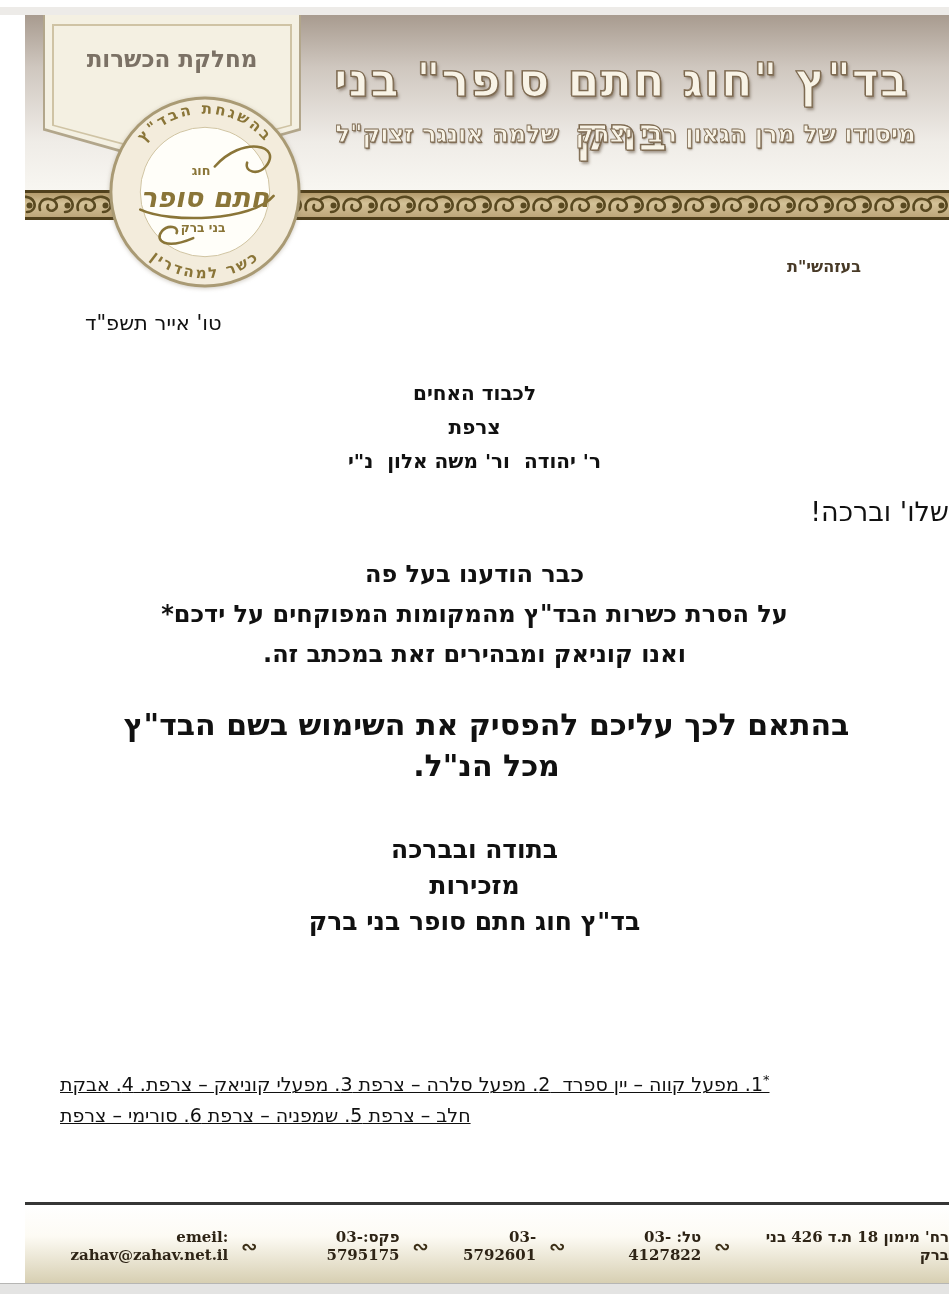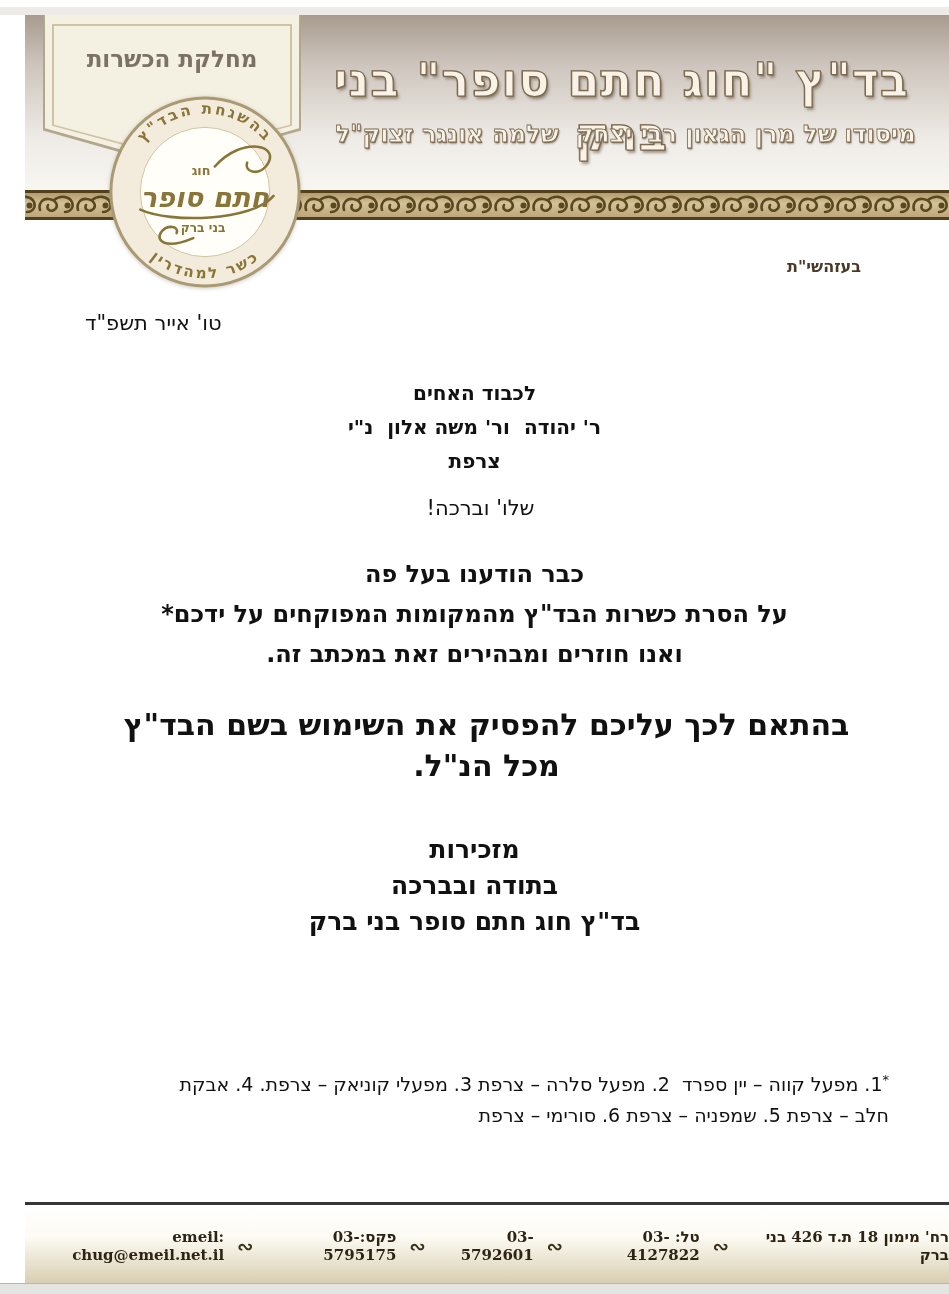--- a/index.html
+++ b/index.html
@@ -46,29 +46,29 @@
   
   .stamp{position:absolute;left:107px;top:87px;width:196px;height:196px;z-index:5;}
   .stamp svg{display:block;width:100%;height:100%;filter:drop-shadow(0 1px 2px rgba(120,105,80,.35));}
 
   
   .bsd{position:absolute;right:88px;top:250px;z-index:3;
         font-family:"DejaVu Serif","DejaVu Sans",serif;font-weight:bold;font-size:16px;color:var(--brown_text);}
   .date{position:absolute;left:85px;top:304px;font-size:21px;color:var(--ink);}
   .recipient{position:absolute;left:0;right:0;top:369px;text-align:center;
         font-weight:bold;font-size:20px;line-height:34px;}
-  .greeting{position:absolute;left:12px;right:0;top:489px;text-align:center;font-size:21px;}
+  .greeting{position:absolute;left:12px;right:0;top:489px;font-size:27px;}
   .para1{position:absolute;left:0;right:0;top:547px;text-align:center;
         font-weight:bold;font-size:24px;line-height:40px;}
   .para2{position:absolute;left:0;right:0;top:697px;text-align:center;
         font-weight:bold;font-size:30px;line-height:41px;padding-left:24px;}
   .signature{position:absolute;left:0;right:0;top:825px;text-align:center;
         font-weight:bold;font-size:25px;line-height:36px;}
-  .footnote{position:absolute;left:60px;right:60px;top:1057px;text-align:right;
-        font-size:19px;line-height:31px;}
+  .footnote{position:absolute;left:60px;right:60px;top:1057px;text-align:left;
+        font-size:19px;line-height:31px;text-decoration:underline;}
   .footnote .sup{font-size:13px;vertical-align:super;}
 
   
   .footer-divider{position:absolute;left:25px;right:0;top:1195px;height:3px;background:#363636;z-index:3;}
   .footer-band{position:absolute;left:25px;right:0;top:1198px;height:78px;z-index:3;
         background:linear-gradient(180deg,#ffffff 0%,#fdfbf4 40%,#d7cfb2 100%);
         display:flex;align-items:center;justify-content:center;}
   .footer-row{direction:rtl;display:flex;align-items:center;gap:13px;margin-top:4px;
         font-family:"DejaVu Serif","DejaVu Sans",serif;font-weight:bold;font-size:15px;color:var(--footer_text);}
   .orn{font-size:19px;color:#3c2f17;line-height:1;}
@@ -129,60 +129,60 @@
   </div>
 
   <div class="h-title txt">בד"ץ "חוג חתם סופר" בני ברק</div>
   <div class="h-sub txt">מיסודו של מרן הגאון רבי יצחק  שלמה אונגר זצוק"ל</div>
 
   <div class="bsd txt">בעזהשי"ת</div>
   <div class="date txt">טו' אייר תשפ"ד</div>
 
   <div class="recipient">
     <div class="txt">לכבוד האחים</div>
+    <div class="txt">צרפת</div>
     <div class="txt">ר' יהודה  ור' משה אלון  נ"י</div>
-    <div class="txt">צרפת</div>
   </div>
 
   <div class="greeting txt">שלו' וברכה!</div>
 
   <div class="para1">
     <div class="txt">כבר הודענו בעל פה</div>
     <div class="txt">על הסרת כשרות הבד"ץ מהמקומות המפוקחים על ידכם*</div>
-    <div class="txt">ואנו חוזרים ומבהירים זאת במכתב זה.</div>
+    <div class="txt">ואנו קוניאק ומבהירים זאת במכתב זה.</div>
   </div>
 
   <div class="para2">
     <div class="txt">בהתאם לכך עליכם להפסיק את השימוש בשם הבד"ץ</div>
     <div class="txt">מכל הנ"ל.</div>
   </div>
 
   <div class="signature">
+    <div class="txt">בתודה ובברכה</div>
     <div class="txt">מזכירות</div>
-    <div class="txt">בתודה ובברכה</div>
     <div class="txt">בד"ץ חוג חתם סופר בני ברק</div>
   </div>
 
   <div class="footnote">
     <div><span class="sup">*</span><span class="txt">1. מפעל קווה – יין ספרד  2. מפעל סלרה – צרפת 3. מפעלי קוניאק – צרפת. 4. אבקת</span></div>
     <div class="txt">חלב – צרפת 5. שמפניה – צרפת 6. סורימי – צרפת</div>
   </div>
 
   <div class="footer-divider"></div>
   <div class="footer-band">
     <div class="footer-row">
       <span class="txt">רח' מימון 18 ת.ד 426 בני ברק</span>
       <span class="orn">∾</span>
       <span class="txt">טל: 03-4127822</span>
       <span class="orn">∾</span>
       <span class="txt">03-5792601</span>
       <span class="orn">∾</span>
       <span class="txt">פקס:03-5795175</span>
       <span class="orn">∾</span>
-      <span class="txt">emeil: chug@emeil.net.il</span>
+      <span class="txt">emeil: zahav@zahav.net.il</span>
     </div>
   </div>
 
   <div class="top-strip"></div>
   <div class="left-margin"></div>
   <div class="bottom-strip"></div>
 
 </div>
 
 </body></html>

